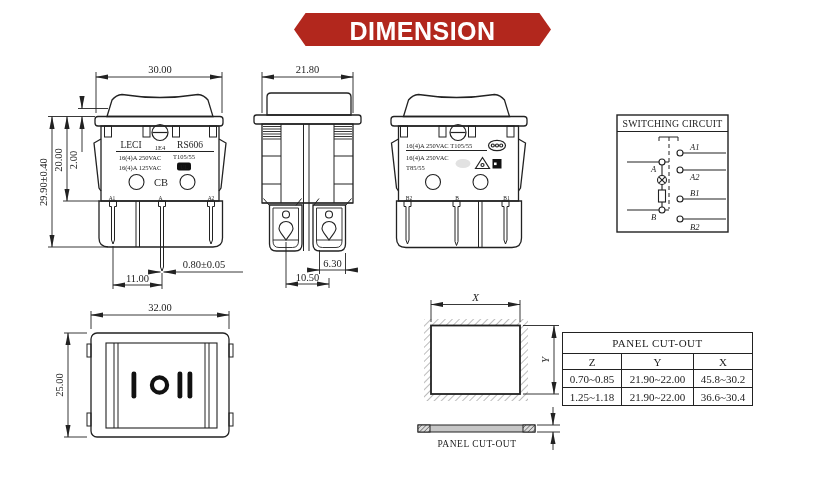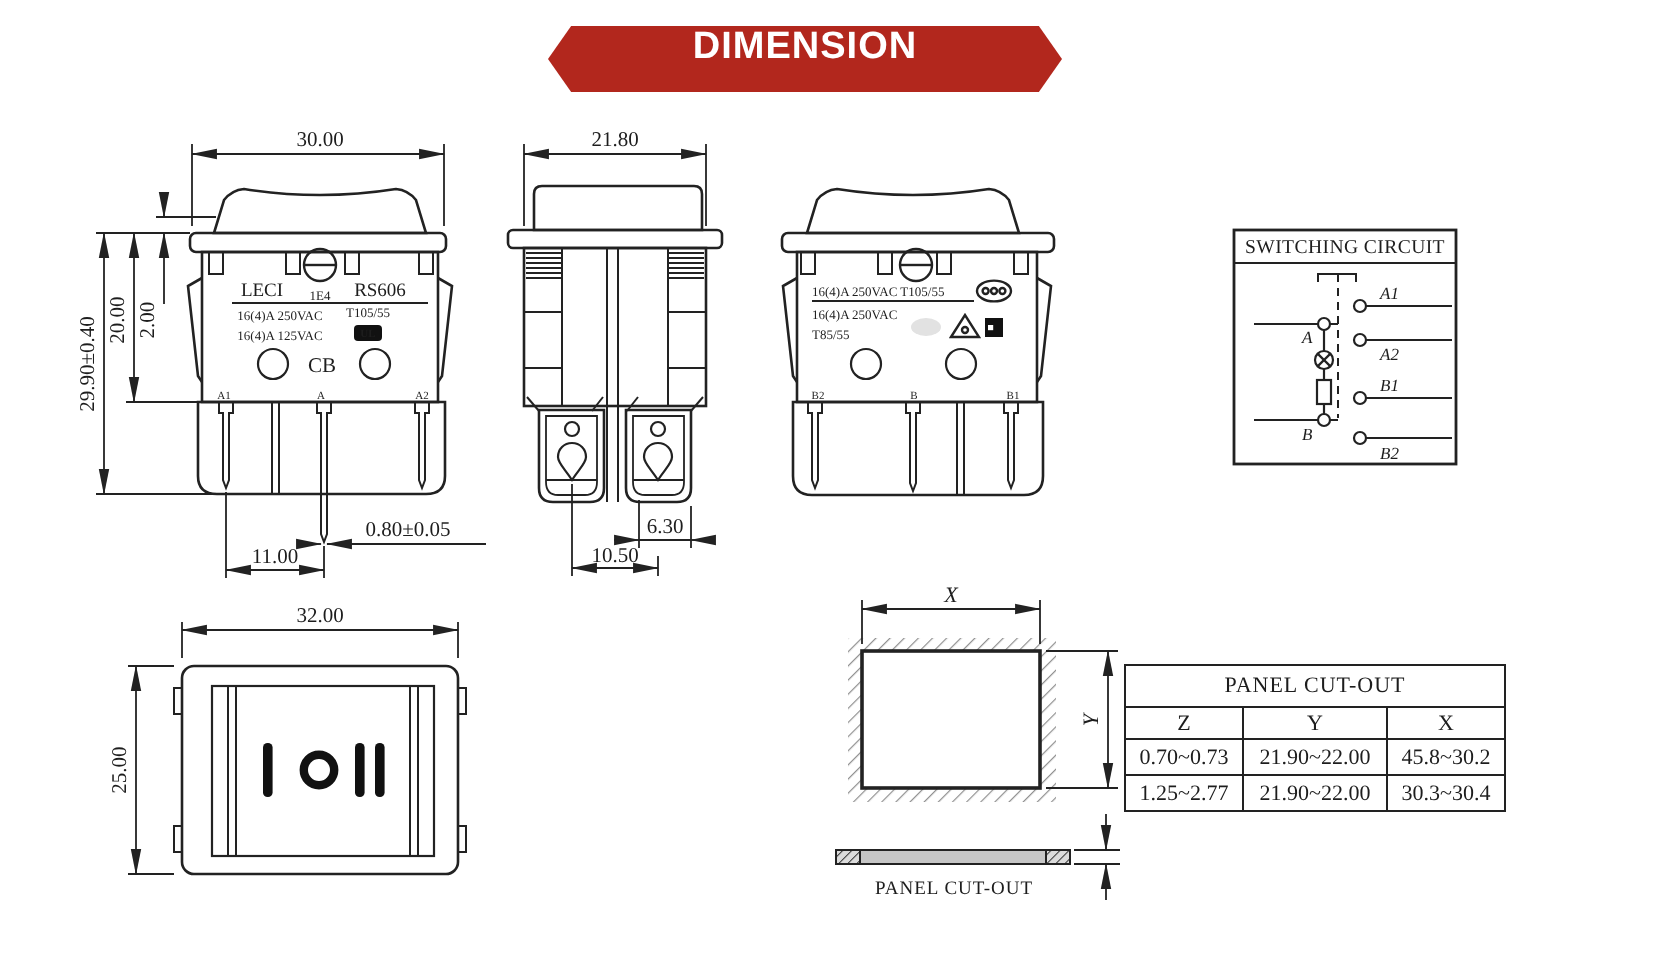--- a/index.html
+++ b/index.html
@@ -1,26 +1,26 @@
 <!DOCTYPE html>
 <html><head>
 <meta charset="utf-8">
 <style>
   html,body{margin:0;padding:0;background:#ffffff;}
   .canvas{
     position:relative;width:830px;height:486px;background:#ffffff;
     font-family:"Liberation Serif",serif;color:#1d1d1d;overflow:hidden;
   }
   .banner{
-    position:absolute;left:274px;top:13px;width:257px;height:33px;
+    position:absolute;left:294px;top:13px;width:257px;height:33px;
     background:#B2271D;
     clip-path:polygon(0% 50%,4.5% 0%,95.5% 0%,100% 50%,95.5% 100%,4.5% 100%);
-    display:flex;align-items:flex-start;justify-content:center;
+    display:flex;align-items:flex-end;justify-content:center;
     font-family:"Liberation Sans",sans-serif;font-weight:bold;
-    font-size:19px;color:#ffffff;letter-spacing:.5px;
+    font-size:25px;color:#ffffff;letter-spacing:.5px;
   }
   svg.draw{position:absolute;left:0;top:0;}
   svg.draw text{stroke:none;fill:#1d1d1d;font-family:"Liberation Serif",serif;}
   .dim{font-size:10.5px;}
   .mk9{font-size:9.5px;}
   .mk6{font-size:6.5px;}
   .mk5{font-size:5.5px;}
   .cir{font-size:8.5px;font-style:italic;}
   .xy{font-size:11px;font-style:italic;}
   .cap{font-size:9.5px;letter-spacing:.5px;}
@@ -370,24 +370,24 @@
   </svg>
 
   <div class="cutout-table">
     <div class="t-title">PANEL CUT-OUT</div>
     <div class="t-row t-head">
       <div>Z</div>
       <div>Y</div>
       <div>X</div>
     </div>
     <div class="t-row t-r1">
-      <div>0.70~0.73</div>
+      <div>0.70~0.85</div>
       <div>21.90~22.00</div>
       <div>45.8~30.2</div>
     </div>
     <div class="t-row">
-      <div>1.25~2.77</div>
+      <div>1.25~1.18</div>
       <div>21.90~22.00</div>
-      <div>30.3~30.4</div>
+      <div>36.6~30.4</div>
     </div>
   </div>
 
 </div>
 
 </body></html>

